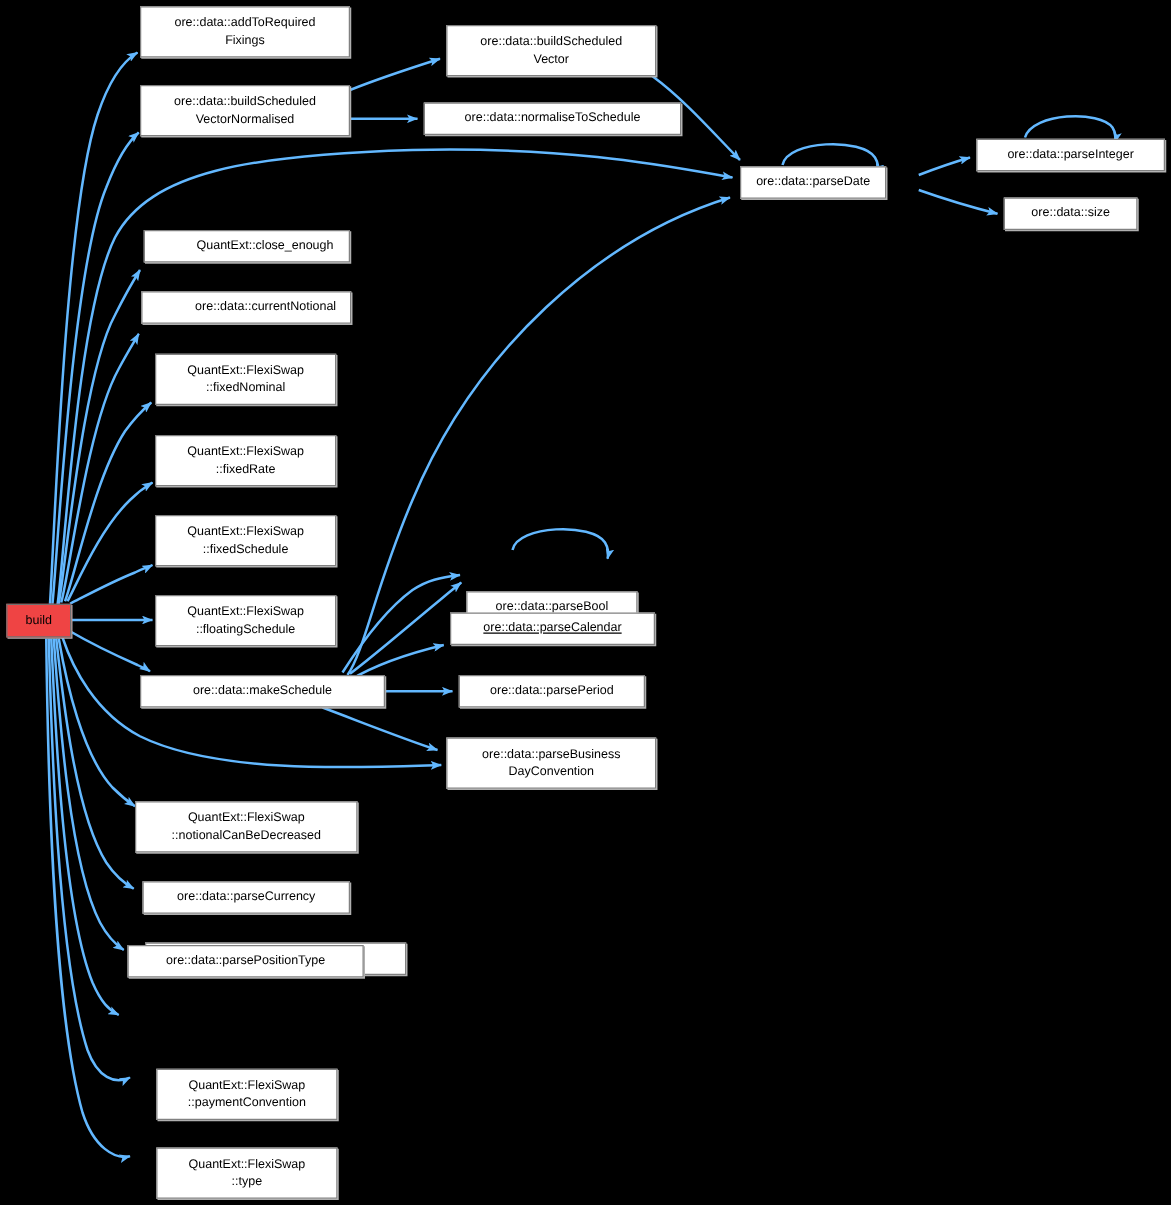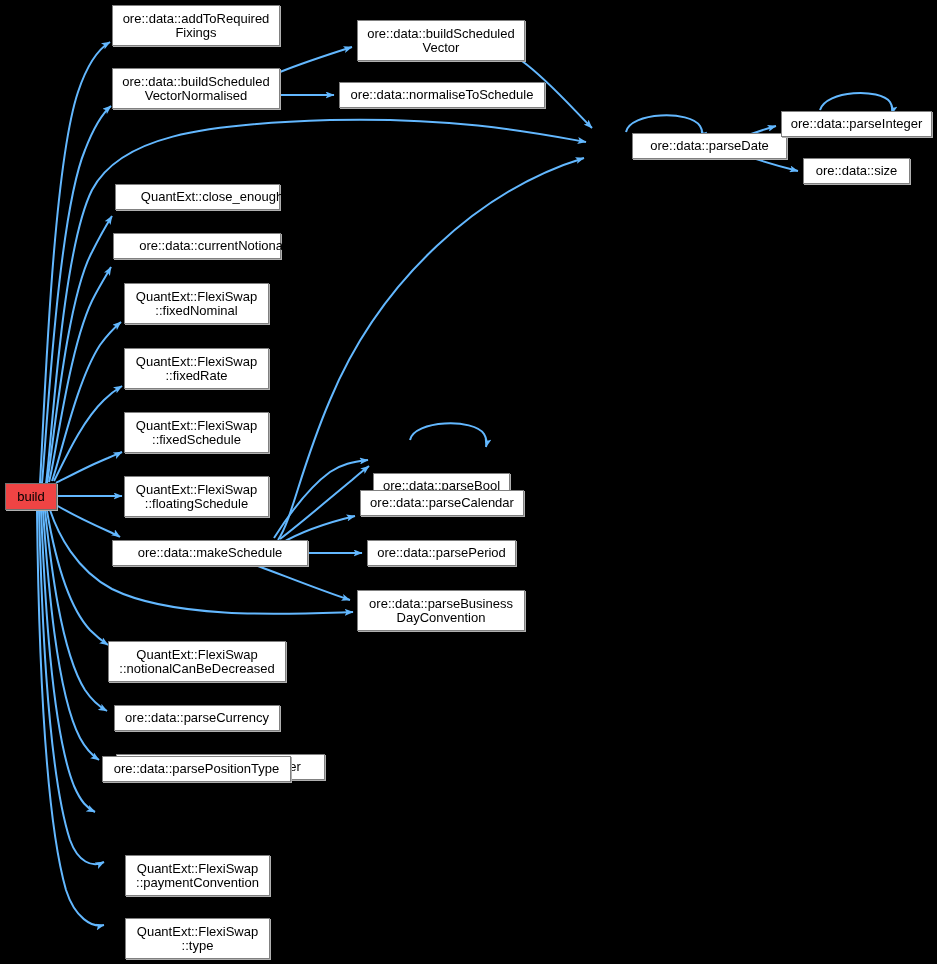--- a/index.html
+++ b/index.html
@@ -1,21 +1,21 @@
 <!DOCTYPE html>
 <html><head>
 <meta charset="utf-8">
 <style>
   html,body{margin:0;padding:0;background:#000;}
   #stage{position:relative;width:937px;height:964px;background:#000;overflow:hidden;
          font-family:"Liberation Sans", sans-serif;}
   svg.edges{position:absolute;left:0;top:0;width:937px;height:964px;overflow:visible;}
   .node{position:absolute;box-sizing:border-box;background:#ffffff;border:1px solid #808080;
         box-shadow:1px 1px 0 0 #b0b0b0;display:flex;align-items:center;justify-content:center;
-        text-align:center;color:#000;font-size:13px;line-height:14px;letter-spacing:0px;
+        text-align:center;color:#000;font-size:10px;line-height:14px;letter-spacing:0px;
         padding:1px 3px;white-space:pre-line;}
   .node.root{background:#ef4444;border:1px solid #707070;}
 </style>
 </head>
 <body>
 
 <div id="stage">
   <svg class="edges" viewBox="0 0 937 964">
     <defs>
       <marker id="arrow" markerWidth="9" markerHeight="7" refX="8.4" refY="3.5" orient="auto" markerUnits="userSpaceOnUse">
@@ -58,36 +58,36 @@
   </svg>
   <div id="node-layer">
       <div class="node root" style="left: 5px; top: 483px; width: 52px; height: 27px;">build</div>
       <div class="node" style="left: 112px; top: 5px; width: 168px; height: 41px;">ore::data::addToRequired
 Fixings</div>
       <div class="node" style="left: 112px; top: 68px; width: 168px; height: 41px;">ore::data::buildScheduled
 VectorNormalised</div>
       <div class="node" style="left: 357px; top: 20px; width: 168px; height: 41px;">ore::data::buildScheduled
 Vector</div>
       <div class="node" style="left: 339px; top: 82px; width: 206px; height: 26px;">ore::data::normaliseToSchedule</div>
-      <div class="node" style="left: 592px; top: 133px; width: 155px; height: 26px; margin-left: 40px;">ore::data::parseDate</div>
+      <div class="node" style="left: 592px; top: 133px; width: 117px; height: 26px;">ore::data::parseDate</div>
       <div class="node" style="left: 781px; top: 111px; width: 151px; height: 26px;">ore::data::parseInteger</div>
       <div class="node" style="left: 803px; top: 158px; width: 107px; height: 26px;">ore::data::size</div>
       <div class="node" style="left: 115px; top: 184px; width: 165px; height: 26px; padding-left: 32px;">QuantExt::close_enough</div>
       <div class="node" style="left: 113px; top: 233px; width: 168px; height: 26px; padding-left: 34px;">ore::data::currentNotional</div>
       <div class="node" style="left: 124px; top: 283px; width: 145px; height: 41px;">QuantExt::FlexiSwap
 ::fixedNominal</div>
       <div class="node" style="left: 124px; top: 348px; width: 145px; height: 41px;">QuantExt::FlexiSwap
 ::fixedRate</div>
       <div class="node" style="left: 124px; top: 412px; width: 145px; height: 41px;">QuantExt::FlexiSwap
 ::fixedSchedule</div>
       <div class="node" style="left: 124px; top: 476px; width: 145px; height: 41px;">QuantExt::FlexiSwap
 ::floatingSchedule</div>
       <div class="node" style="left: 112px; top: 540px; width: 196px; height: 26px;">ore::data::makeSchedule</div>
       <div class="node" style="left: 373px; top: 441px; width: 137px; height: 26px; margin-top: 32px;">ore::data::parseBool</div>
-      <div class="node" style="left: 360px; top: 490px; width: 164px; height: 26px;">ore::data::parseCalendar</div>
+      <div class="node" style="left: 360px; top: 490px; width: 164px; height: 26px; text-decoration: underline;">ore::data::parseCalendar</div>
       <div class="node" style="left: 367px; top: 540px; width: 149px; height: 26px;">ore::data::parsePeriod</div>
       <div class="node" style="left: 357px; top: 590px; width: 168px; height: 41px;">ore::data::parseBusiness
 DayConvention</div>
       <div class="node" style="left: 108px; top: 641px; width: 178px; height: 41px;">QuantExt::FlexiSwap
 ::notionalCanBeDecreased</div>
       <div class="node" style="left: 114px; top: 705px; width: 166px; height: 26px;">ore::data::parseCurrency</div>
       <div class="node" style="left: 116px; top: 754px; width: 209px; height: 26px;">ore::data::parseDayCounter</div>
       <div class="node" style="left: 102px; top: 756px; width: 189px; height: 26px;">ore::data::parsePositionType</div>
       <div class="node" style="left: 125px; top: 855px; width: 145px; height: 41px;">QuantExt::FlexiSwap
 ::paymentConvention</div>

